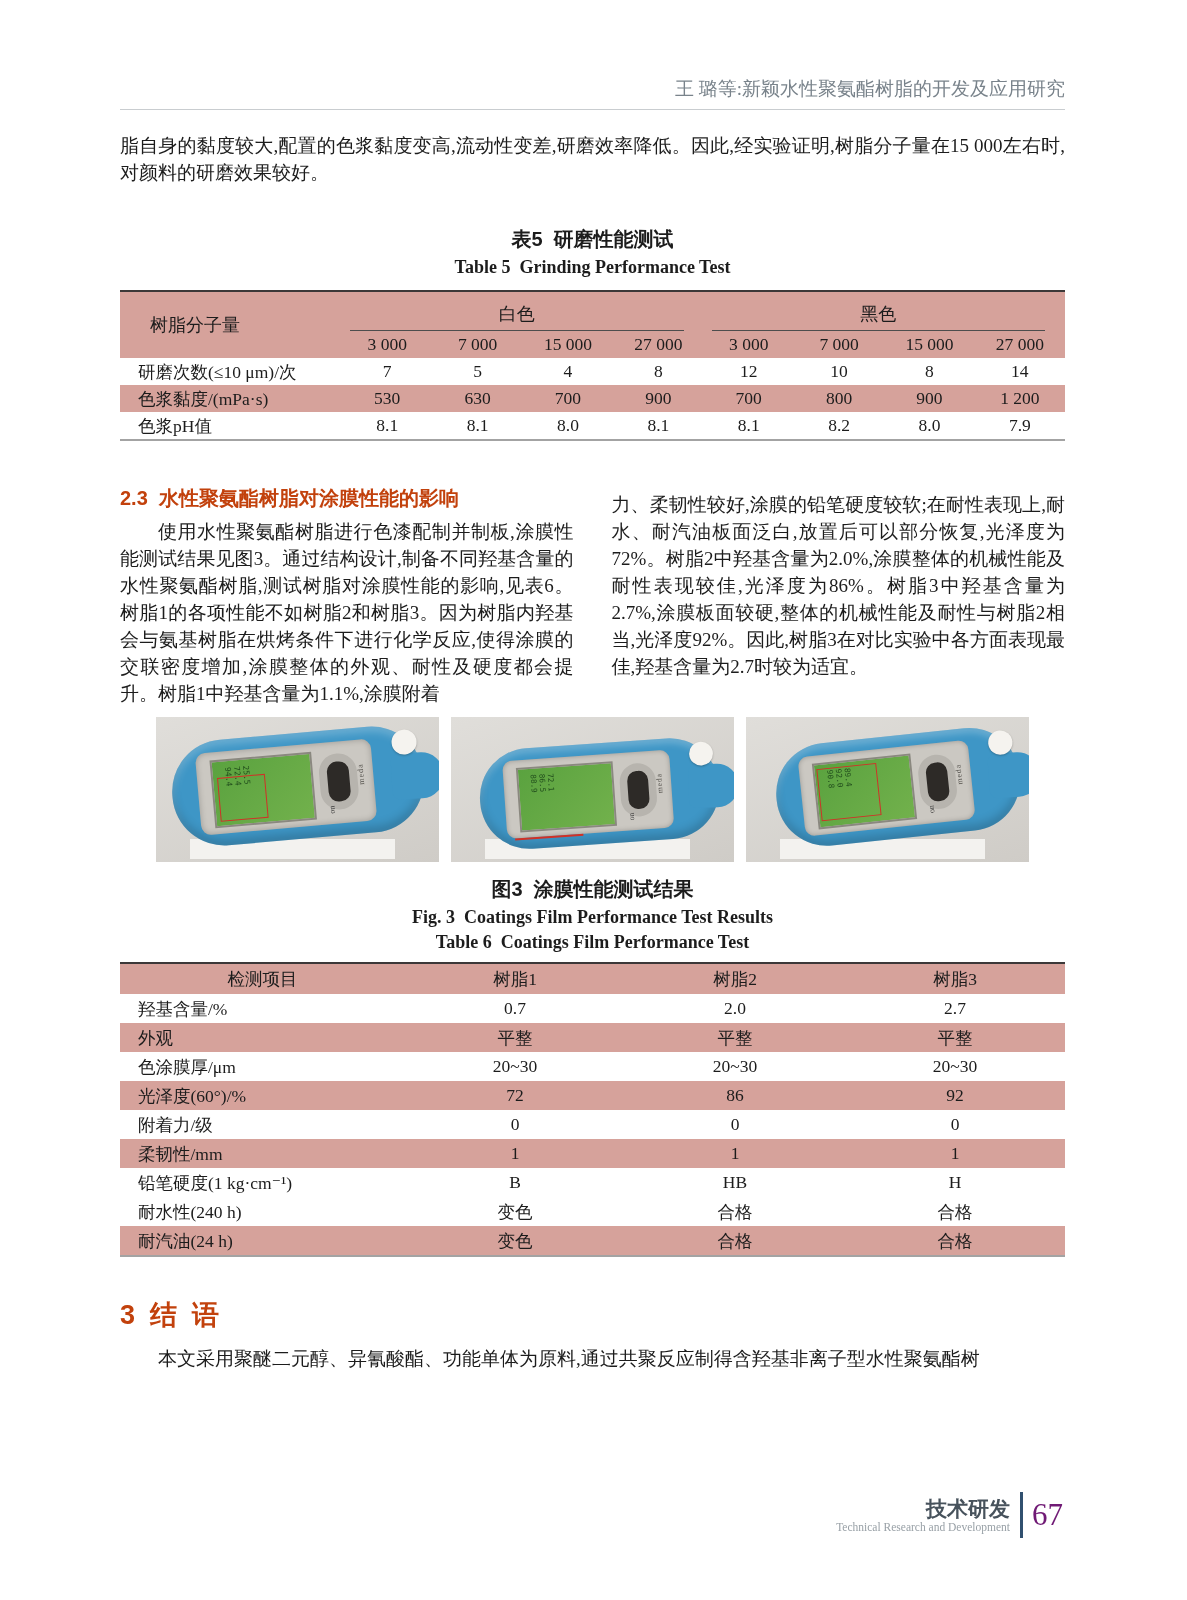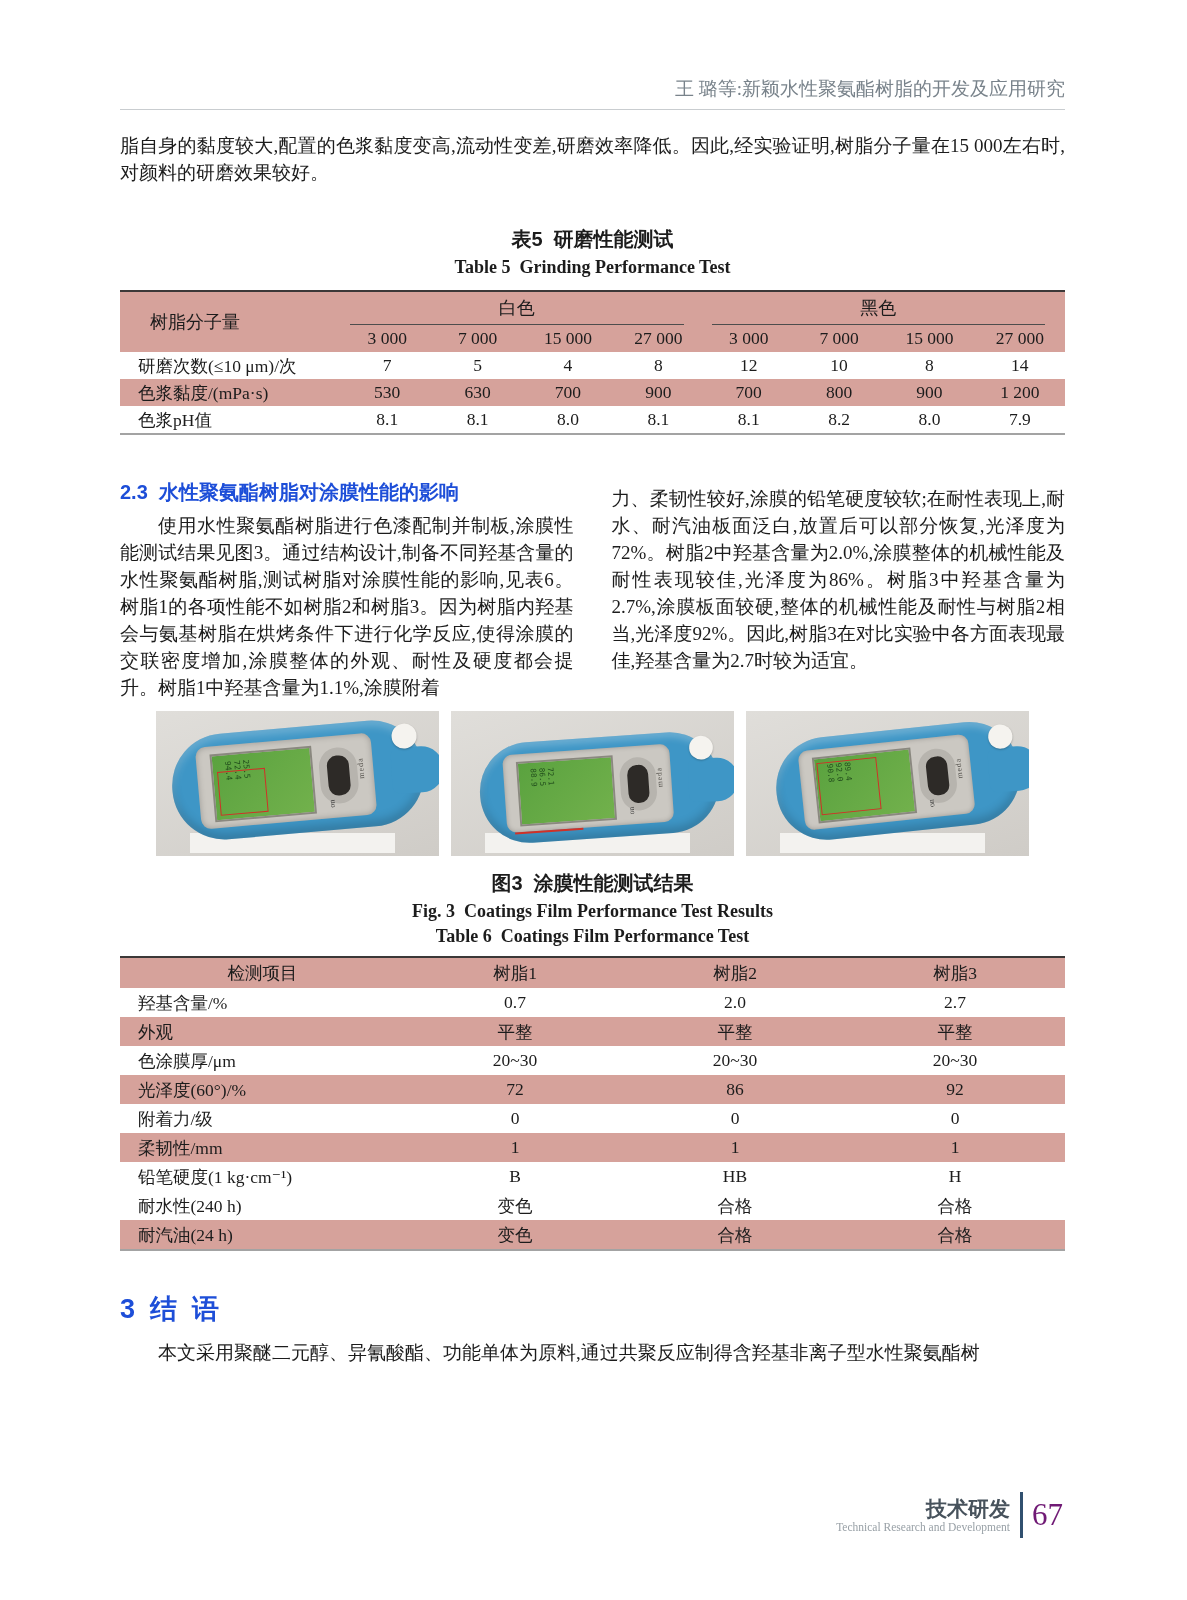--- a/index.html
+++ b/index.html
@@ -25,28 +25,28 @@
   
   table{border-collapse:collapse;table-layout:fixed;width:100%;
         border-top:2.5px solid #3c3838;border-bottom:2px solid #a3a3a3;}
   td{padding:0 2px;text-align:center;font-size:17.5px;vertical-align:middle;}
   .pinkbg td, tr.stripe td{background:#d6a29b;}
   .lbl{text-align:left;padding-left:18px;}
   #table5{margin-top:12px;}
   #table5 td{height:27px;}
   #table5 .hdr-lbl{padding-left:30px;font-size:18px;}
   .grp-cell{padding:0;}
-  .grp{border-bottom:1.5px solid #4d4d4d;margin:0 20px 0 8px;padding:4px 0 4px;
+  .grp{border-bottom:1.5px solid #4d4d4d;margin:0 20px 0 8px;padding:10px 0 4px;
        text-align:center;font-size:18px;}
   #table6{margin-top:9px;}
   #table6 thead td{height:30px;}
   #table6 tbody td{height:29px;}
 
   
-  .sec-h{color:#1d4ed8;font-family:"Liberation Sans","DejaVu Sans",sans-serif;
+  .sec-h{color:#c2410c;font-family:"Liberation Sans","DejaVu Sans",sans-serif;
          font-weight:bold;white-space:pre;margin:0;}
   .sec23{margin-top:44px;}
   .sec23 .sec-h{font-size:20px;}
   .sec23 .body-par{margin-top:6px;}
   .sec3{margin-top:40px;}
   .sec3 .sec-h{font-size:27px;}
   .sec3 .body-par{margin-top:12px;}
   .note{font-size:18px;text-align:right;margin-top:2px;}
 
   

